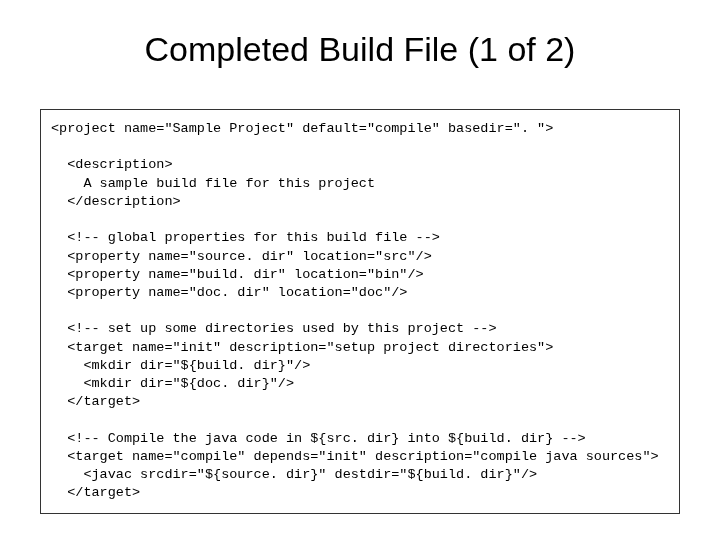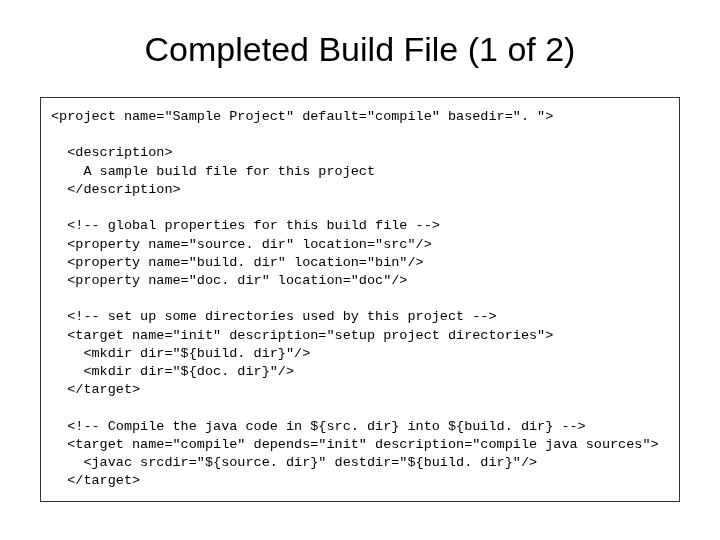--- a/index.html
+++ b/index.html
@@ -9,21 +9,21 @@
       height: 540px;
       padding: 20px 40px;
       background: #ffffff;
     }
     .title {
       font-size: 34px;
       font-weight: 400;
       color: #000;
       text-align: center;
       margin-top: 10px;
-      margin-bottom: 28px;
+      margin-bottom: 40px;
       font-family: Arial, Helvetica, sans-serif;
     }
     .code-box {
       border: 1px solid #333;
       padding: 10px 10px;
       background: #fff;
     }
     .code-box pre {
       font-family: "Courier New", Courier, monospace;
       font-size: 13.5px;

